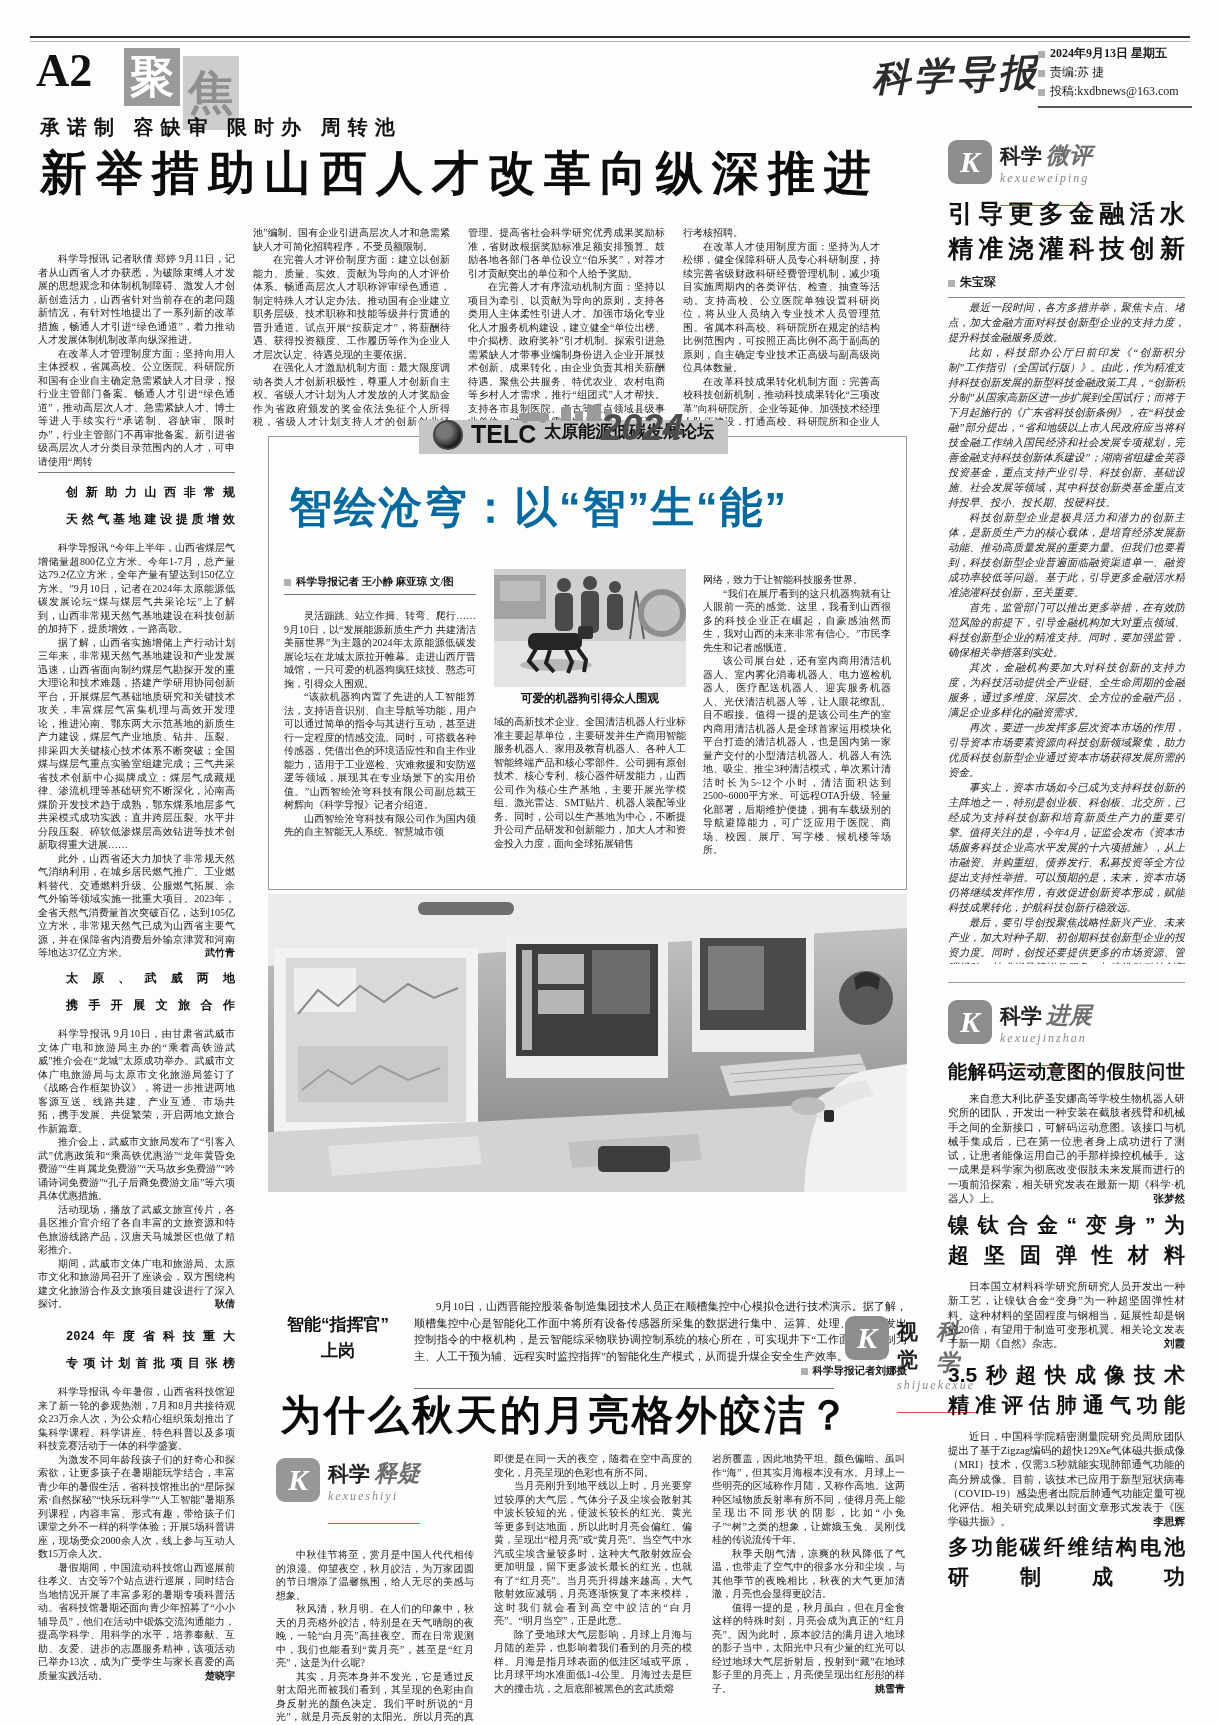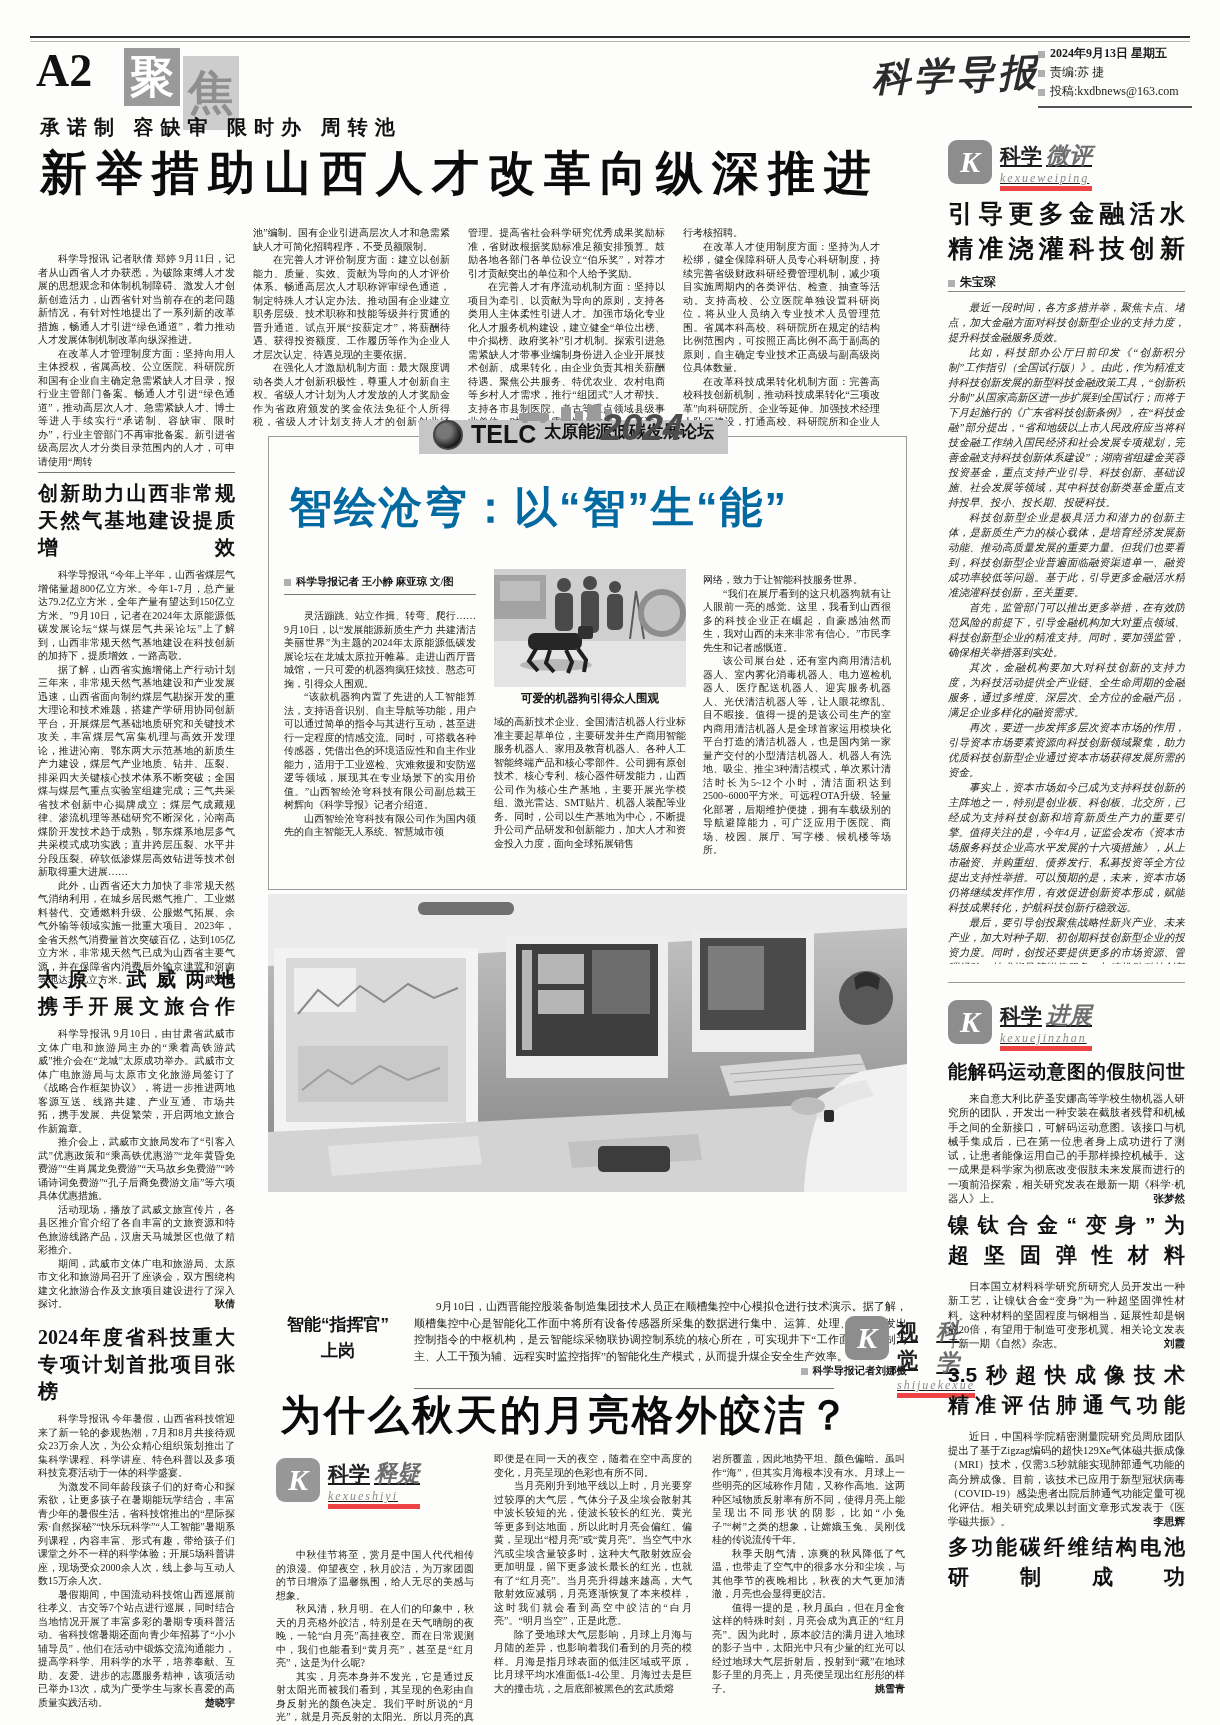--- a/index.html
+++ b/index.html
@@ -9,31 +9,31 @@
   .hei{font-family:"Liberation Sans","DejaVu Sans",sans-serif;}
   .rule{background:#777;}
   p{margin:0;text-indent:2em;text-align:justify;}
   .cols p{font-size:10px;line-height:13.5px;}
   .cols{overflow:hidden;}
   .nf p:first-child{text-indent:0;}
   .kai{font-style:italic;}
   .kai p{font-size:10.5px;line-height:15px;}
   .lastp{font-size:10px;line-height:13.5px;}
   .byl{float:right;font-weight:bold;font-style:normal;}
-  .lr-head{font-family:Liberation Serif, serif;font-weight:bold;font-size:20px;
-           line-height:27px;text-align:justify;text-align-last:justify;color:#111;}
+  .lr-head{font-family:Liberation Mono, monospace;font-weight:bold;font-size:12px;
+           line-height:27px;text-align:justify;text-align-last:justify;color:#111;margin-left:28px;}
   .rail-head{font-family:"Liberation Sans","DejaVu Sans",sans-serif;font-weight:bold;font-size:25px;
            line-height:35px;text-align:justify;text-align-last:justify;color:#111;}
   .rail-head2{font-family:"Liberation Sans","DejaVu Sans",sans-serif;font-weight:bold;font-size:20px;
            line-height:28px;text-align:justify;text-align-last:justify;color:#111;}
   .rail-head2 div:empty,.lr-head:empty{display:none;}
   .klogo{display:flex;gap:8px;align-items:flex-start;}
   .kbox{width:44px;height:44px;background:#8d8d8d;border-radius:9px;color:#fff;flex:0 0 44px;
         font:italic bold 30px "Liberation Serif","DejaVu Serif",serif;display:flex;align-items:center;justify-content:center;}
-  .kr{border-bottom:5px solid #ef4444;padding-bottom:0;text-decoration:underline;}
+  .kr{border-bottom:1px solid #ef4444;padding-bottom:19px;}
   .kr .row1{display:flex;align-items:baseline;gap:4px;}
   .kcn1{font-family:"Liberation Sans","DejaVu Sans",sans-serif;font-weight:bold;font-size:21px;color:#222;}
   .kcn2{font-style:italic;font-weight:bold;font-size:23px;color:#6e6e6e;}
   .ken{font-style:italic;font-size:12px;color:#888;letter-spacing:2px;}
   .sq{display:inline-block;width:7px;height:7px;background:#b0b0b0;margin-right:5px;vertical-align:middle;}
   .byline-row{font-weight:bold;font-size:10.5px;}
   .credit{text-align:right;text-indent:0;font-weight:bold;font-size:10.5px;}
   .photo-frame{background:#cfcfcf;}
   .cap-label{font-family:"Liberation Sans","DejaVu Sans",sans-serif;font-weight:bold;font-size:17px;
              line-height:26px;text-align:center;color:#111;}
@@ -294,21 +294,21 @@
         </div>
       <div class="ken">kexueweiping</div>
     </div>
   </div>
 
   <div class="abs" style="left:948px;top:196px;width:237px;">
     <div class="rail-head">引导更多金融活水</div>
     <div class="rail-head">精准浇灌科技创新</div>
   </div>
 
-  <div class="abs byline-row" style="left:948px;top:274px;width:237px;border-bottom:1px solid #888;font-size:12px;"><span class="sq"></span><span>朱宝琛</span></div>
+  <div class="abs byline-row" style="left:948px;top:274px;width:237px;border-bottom:1px solid #888;padding-bottom:6px;font-size:12px;"><span class="sq"></span><span>朱宝琛</span></div>
 
   <div class="abs cols kai" style="left:948px;top:300px;width:237px;height:664px;">
       <p>最近一段时间，各方多措并举，聚焦卡点、堵点，加大金融方面对科技创新型企业的支持力度，提升科技金融服务质效。</p>
       <p>比如，科技部办公厅日前印发《“创新积分制”工作指引（全国试行版）》。由此，作为精准支持科技创新发展的新型科技金融政策工具，“创新积分制”从国家高新区进一步扩展到全国试行；而将于下月起施行的《广东省科技创新条例》，在“科技金融”部分提出，“省和地级以上市人民政府应当将科技金融工作纳入国民经济和社会发展专项规划，完善金融支持科技创新体系建设”；湖南省组建金芙蓉投资基金，重点支持产业引导、科技创新、基础设施、社会发展等领域，其中科技创新类基金重点支持投早、投小、投长期、投硬科技。</p>
       <p>科技创新型企业是极具活力和潜力的创新主体，是新质生产力的核心载体，是培育经济发展新动能、推动高质量发展的重要力量。但我们也要看到，科技创新型企业普遍面临融资渠道单一、融资成功率较低等问题。基于此，引导更多金融活水精准浇灌科技创新，至关重要。</p>
       <p>首先，监管部门可以推出更多举措，在有效防范风险的前提下，引导金融机构加大对重点领域、科技创新型企业的精准支持。同时，要加强监管，确保相关举措落到实处。</p>
       <p>其次，金融机构要加大对科技创新的支持力度，为科技活动提供全产业链、全生命周期的金融服务，通过多维度、深层次、全方位的金融产品，满足企业多样化的融资需求。</p>
       <p>再次，要进一步发挥多层次资本市场的作用，引导资本市场要素资源向科技创新领域聚集，助力优质科技创新型企业通过资本市场获得发展所需的资金。</p>
       <p>事实上，资本市场如今已成为支持科技创新的主阵地之一，特别是创业板、科创板、北交所，已经成为支持科技创新和培育新质生产力的重要引擎。值得关注的是，今年4月，证监会发布《资本市场服务科技企业高水平发展的十六项措施》，从上市融资、并购重组、债券发行、私募投资等全方位提出支持性举措。可以预期的是，未来，资本市场仍将继续发挥作用，有效促进创新资本形成，赋能科技成果转化，护航科技创新行稳致远。</p>
       <p>最后，要引导创投聚焦战略性新兴产业、未来产业，加大对种子期、初创期科技创新型企业的投资力度。同时，创投还要提供更多的市场资源、管理经验、技术指导等增值服务，加速推动科技创新型企业成长。</p>

